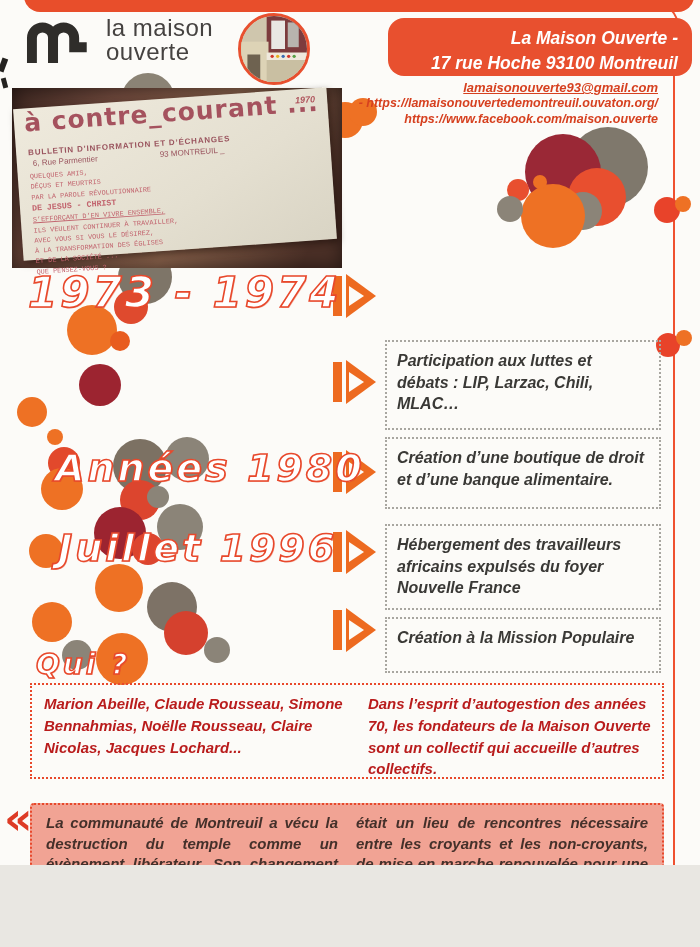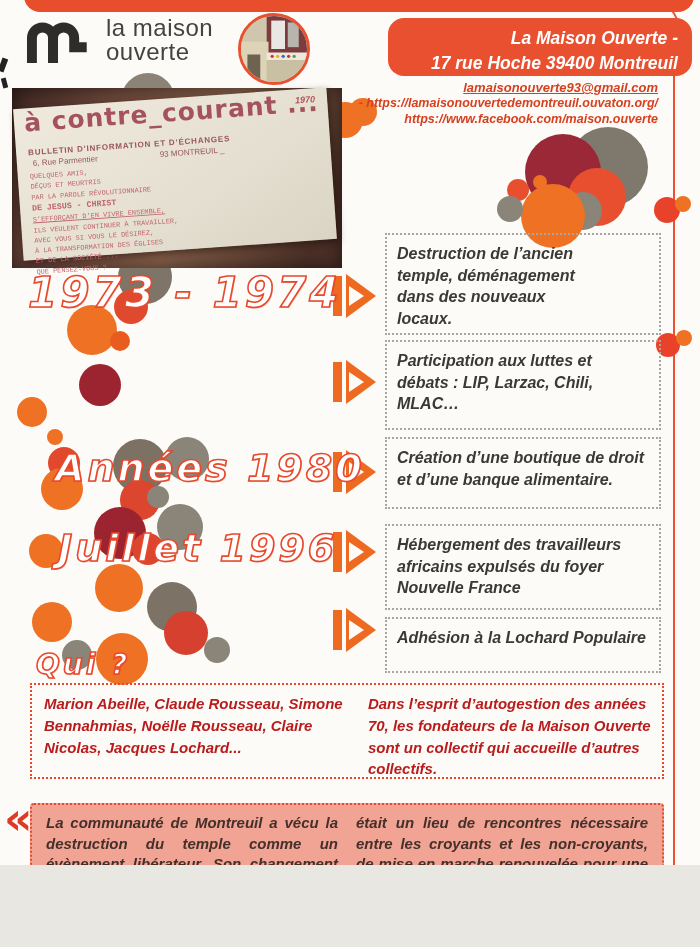--- a/index.html
+++ b/index.html
@@ -125,21 +125,21 @@
         <circle cx="40" cy="44" r="1.8" fill="#e8b020"></circle>
       <circle cx="46" cy="44" r="1.8" fill="#3a6ab0"></circle>
         <circle cx="52" cy="44" r="1.8" fill="#d2362a"></circle>
       <circle cx="58" cy="44" r="1.8" fill="#58a046"></circle>
       <rect x="7" y="42" width="14" height="30" fill="#6e6250"></rect>
       <rect x="28" y="48" width="44" height="24" fill="#c9bfa2"></rect>
     </svg>
   </div>
   <div class="addr-box">
     <div>La Maison Ouverte -</div>
-    <div>17 rue Hoche 39400 Montreuil</div>
+    <div>17 rue Hoche 93100 Montreuil</div>
   </div>
   <div class="hlink email abs">lamaisonouverte93@gmail.com</div>
   <div class="hlink fb abs">https://www.facebook.com/maison.ouverte</div>
   <div class="hlink web abs">- https://lamaisonouvertedemontreuil.ouvaton.org/</div>
 
   <i class="dot" style="left:121px;top:73px;width:54px;height:54px;background:#8b8375;z-index:1;"></i>
   <i class="dot" style="left:122px;top:222px;width:56px;height:56px;background:#99917f;z-index:1;"></i>
   <i class="dot" style="left:327px;top:102px;width:36px;height:36px;background:#ee7124;z-index:1;"></i>
   <i class="dot" style="left:349px;top:98px;width:28px;height:28px;background:#ee7124;z-index:1;"></i>
 
@@ -183,23 +183,20 @@
   <i class="dot" style="left:118px;top:250px;width:54px;height:54px;background:#7e7568;z-index:1;"></i>
   <i class="dot" style="left:114px;top:290px;width:34px;height:34px;background:#df4a2e;z-index:1;"></i>
   <i class="dot" style="left:67px;top:305px;width:50px;height:50px;background:#ee7124;z-index:1;"></i>
   <i class="dot" style="left:110px;top:331px;width:20px;height:20px;background:#e85c1f;z-index:1;"></i>
   <div class="tl-label lb1">1973 - 1974</div>
   <svg class="arrow a1" viewBox="0 0 48 48">
     <rect x="3" y="4" width="9" height="40" fill="#ed6a20"></rect>
       <path d="M16 2 L46 24 L16 46 Z" fill="#ed6a20"></path>
       <path d="M19 14 L34 24 L19 34 Z" fill="#fcfbf8"></path>
   </svg>
-  <div class="tl-box b1">
-      <span class="w200">Destruction de l’ancien temple, déménagement dans des nouveaux locaux.</span>
-    </div>
 
   <i class="dot" style="left:79px;top:364px;width:42px;height:42px;background:#9c2430;z-index:1;"></i>
   <i class="dot" style="left:17px;top:397px;width:30px;height:30px;background:#ee7124;z-index:1;"></i>
   <svg class="arrow a2" viewBox="0 0 48 48">
     <rect x="3" y="4" width="9" height="40" fill="#ed6a20"></rect>
       <path d="M16 2 L46 24 L16 46 Z" fill="#ed6a20"></path>
       <path d="M19 14 L34 24 L19 34 Z" fill="#fcfbf8"></path>
   </svg>
   <div class="tl-box b2">
       <span class="w250">Participation aux luttes et débats : LIP, Larzac, Chili, MLAC…</span>
@@ -242,21 +239,21 @@
   <i class="dot" style="left:32px;top:602px;width:40px;height:40px;background:#ee7124;z-index:1;"></i>
   <i class="dot" style="left:164px;top:611px;width:44px;height:44px;background:#d5412e;z-index:1;"></i>
   <i class="dot" style="left:62px;top:640px;width:30px;height:30px;background:#8b8478;z-index:1;"></i>
   <i class="dot" style="left:96px;top:633px;width:52px;height:52px;background:#ee7124;z-index:1;"></i>
   <i class="dot" style="left:204px;top:637px;width:26px;height:26px;background:#8b8478;z-index:1;"></i>
   <svg class="arrow a5" viewBox="0 0 48 48">
     <rect x="3" y="4" width="9" height="40" fill="#ed6a20"></rect>
       <path d="M16 2 L46 24 L16 46 Z" fill="#ed6a20"></path>
       <path d="M19 14 L34 24 L19 34 Z" fill="#fcfbf8"></path>
   </svg>
-  <div class="tl-box b5"><span>Adhésion à la Lochard Populaire</span></div>
+  <div class="tl-box b5"><span>Création à la Mission Populaire</span></div>
 
   <div class="tl-label lb-qui">Qui ?</div>
   <div class="qui-box">
     <div class="qui-col qui-left">Marion Abeille, Claude Rousseau, Simone Bennahmias, Noëlle Rousseau, Claire Nicolas, Jacques Lochard...</div>
     <div class="qui-col qui-right">Dans l’esprit d’autogestion des années 70, les fondateurs de la Maison Ouverte sont un collectif qui accueille d’autres collectifs.</div>
   </div>
 
   <div class="q-open">«</div>
   <div class="quote-box">
     <div class="q-col q-left">La communauté de Montreuil a vécu la destruction du temple comme un évènement libérateur. Son changement de lieu de la rue Parmentier à la Maison Ouverte a consolidé l’idée que la MO</div>

